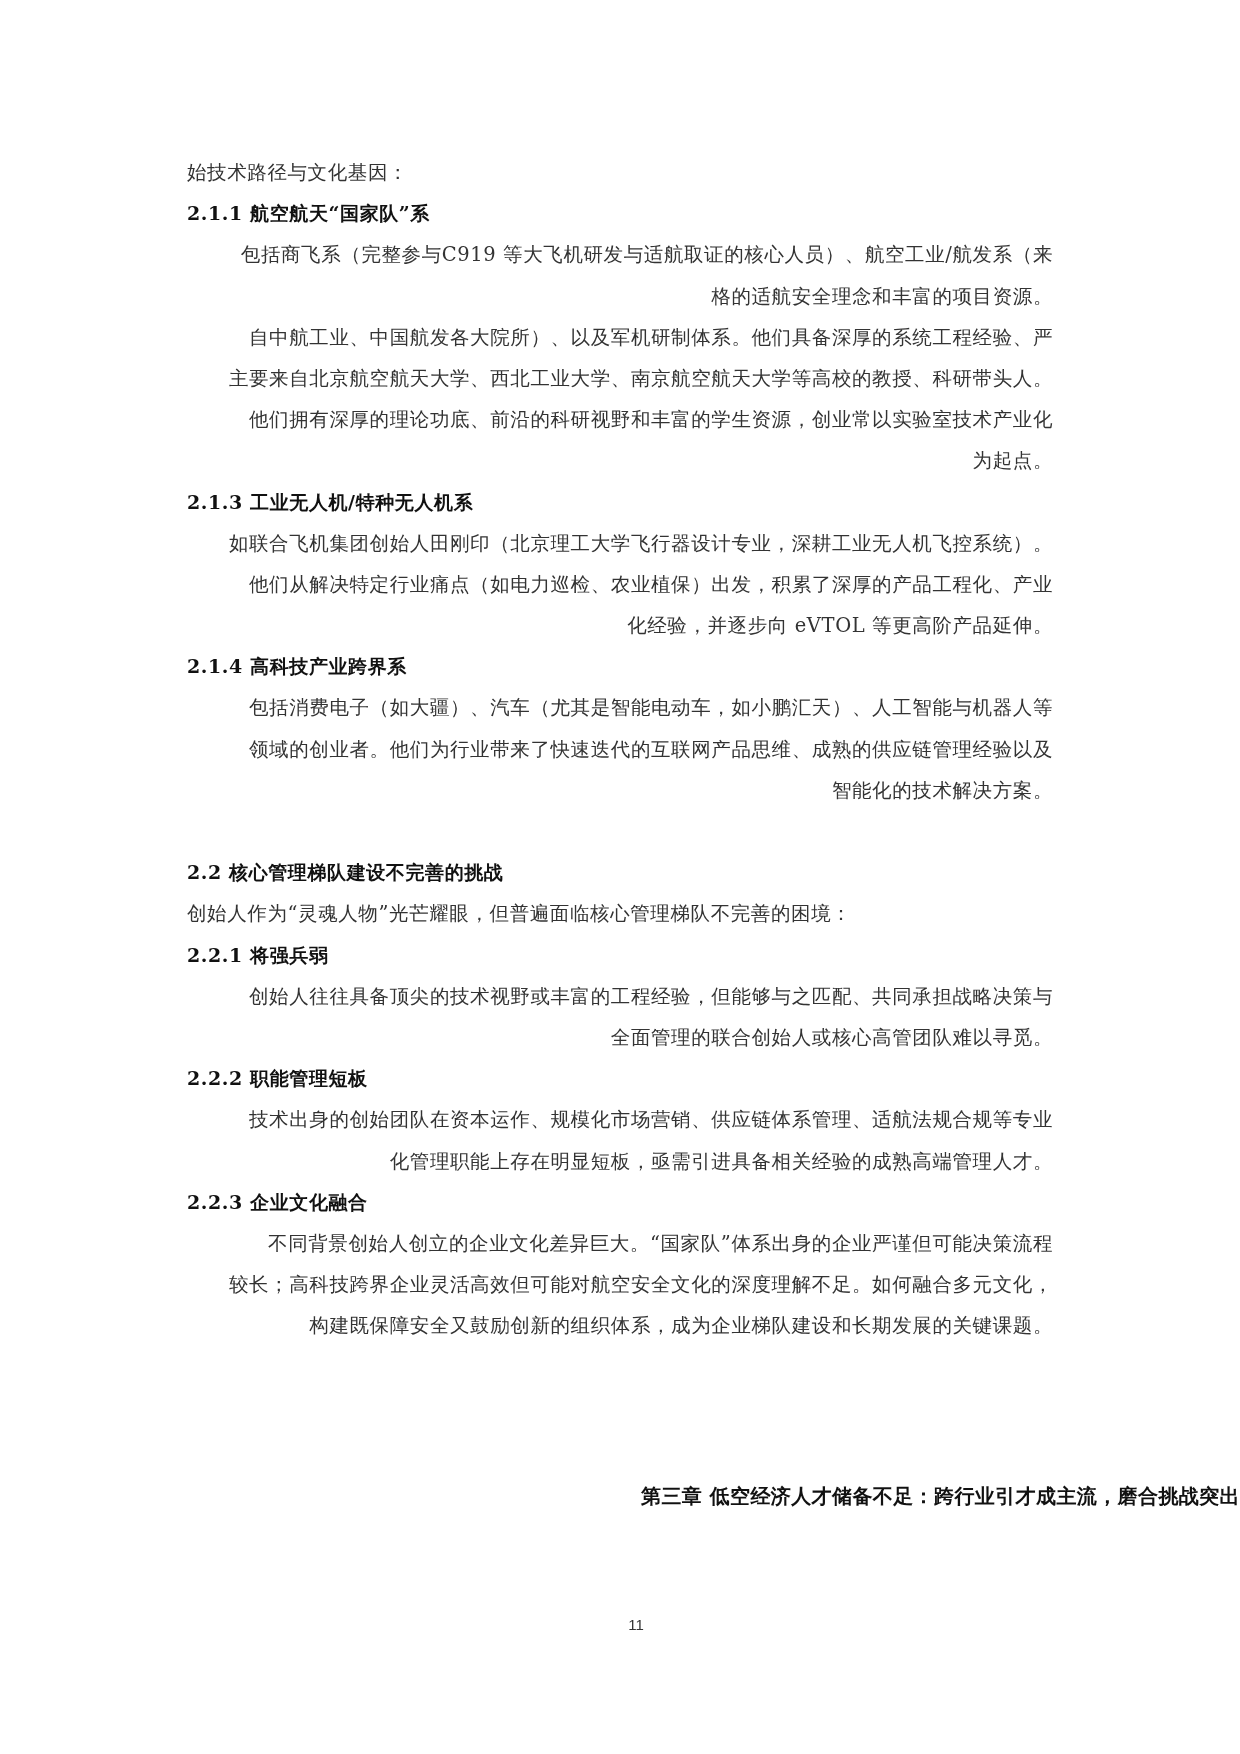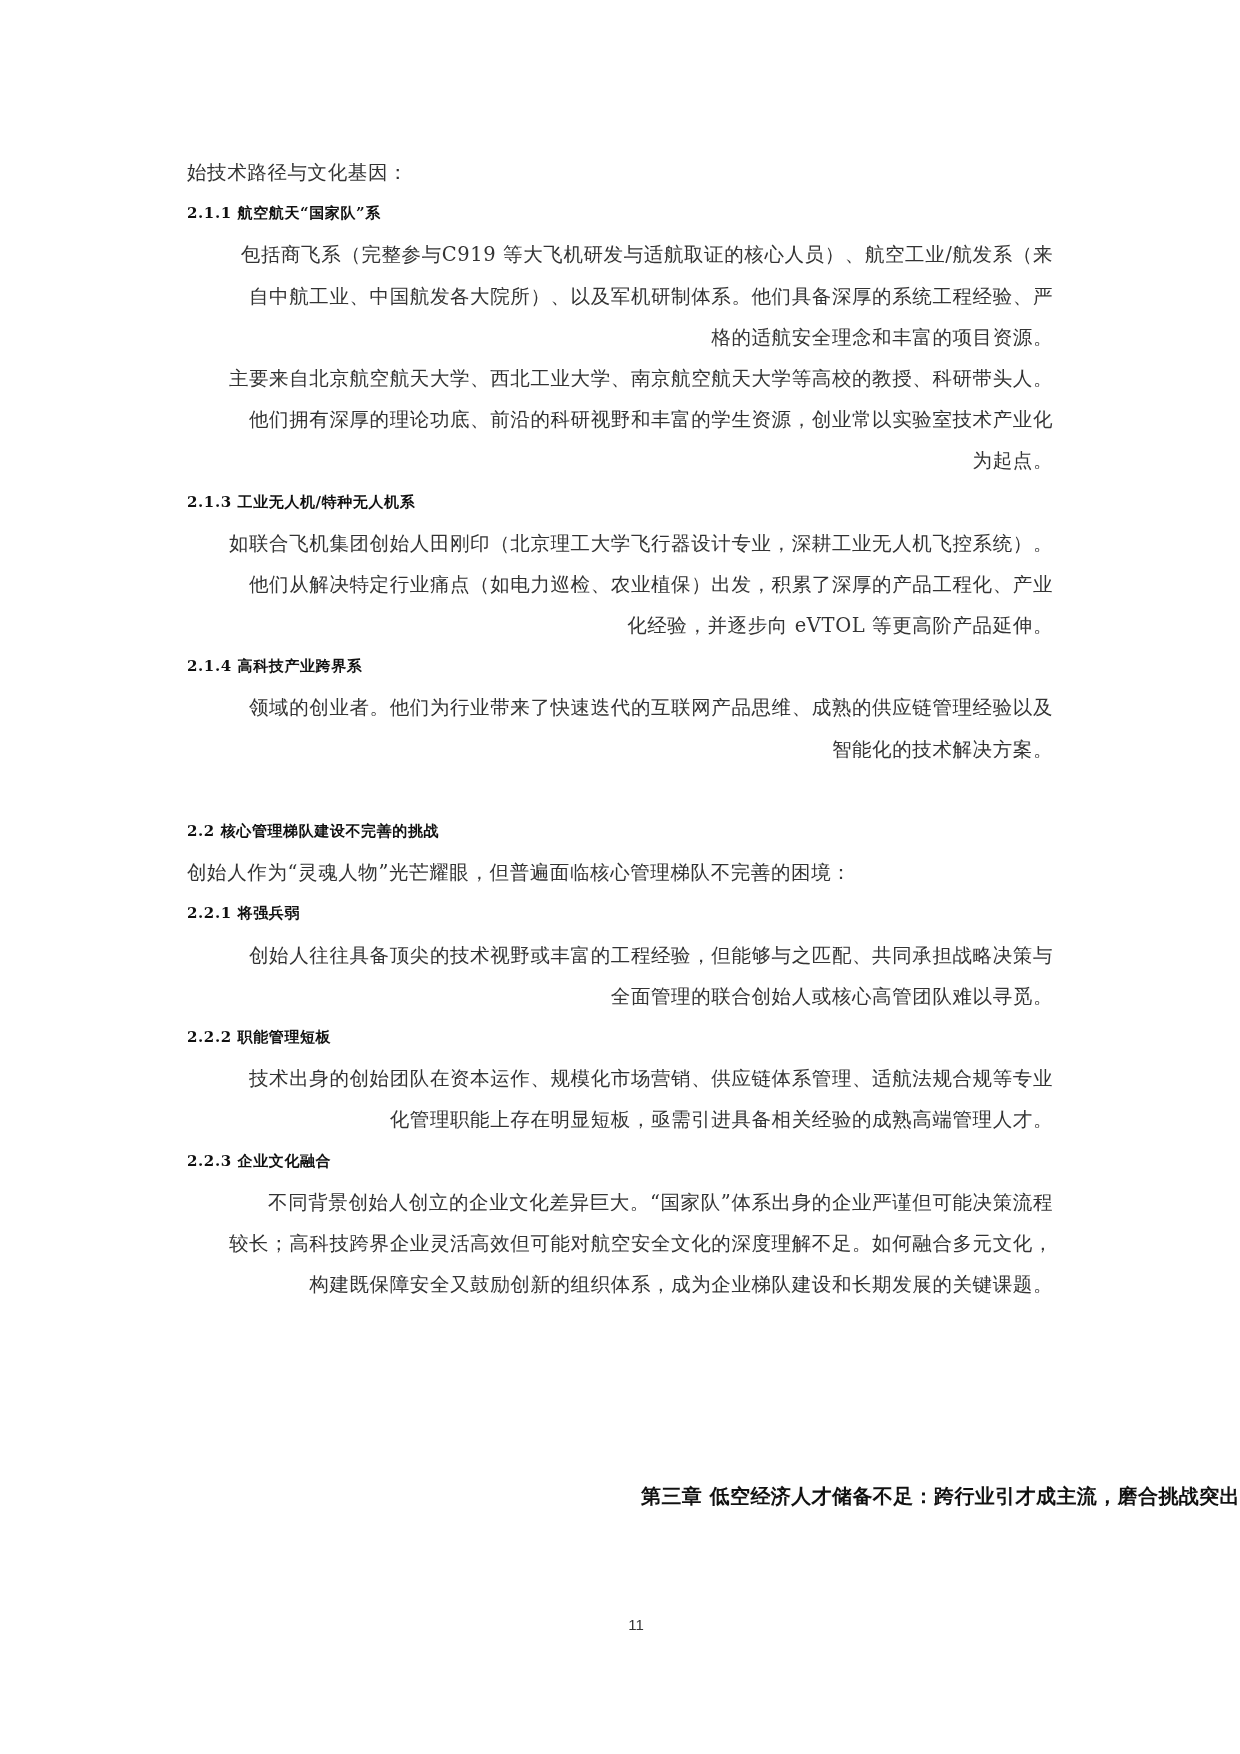--- a/index.html
+++ b/index.html
@@ -39,21 +39,21 @@
     .para {
       margin: 0;
       text-align: right;
     }
     .para .line {
       display: block;
     }
     .heading {
       font-weight: bold;
       color: #111111;
-      font-size: 15px;
+      font-size: 19px;
       line-height: 41.2px;
       height: 41.2px;
       white-space: nowrap;
       letter-spacing: 0.6px;
     }
     .gap {
       height: 41.2px;
     }
     .chapter {
       position: absolute;
@@ -83,39 +83,40 @@
 <body>
 
 <div class="page">
   <div class="column">
 
     <div class="line">始技术路径与文化基因：</div>
 
     <div class="heading">2.1.1 航空航天“国家队”系</div>
     <div class="para">
       <span class="line">包括商飞系（完整参与C919 等大飞机研发与适航取证的核心人员）、航空工业/航发系（来</span>
+      <span class="line">格的适航安全理念和丰富的项目资源。</span>
       <span class="line">自中航工业、中国航发各大院所）、以及军机研制体系。他们具备深厚的系统工程经验、严</span>
-      <span class="line">格的适航安全理念和丰富的项目资源。</span>
     </div>
 
     <div class="para">
       <span class="line">主要来自北京航空航天大学、西北工业大学、南京航空航天大学等高校的教授、科研带头人。</span>
       <span class="line">他们拥有深厚的理论功底、前沿的科研视野和丰富的学生资源，创业常以实验室技术产业化</span>
       <span class="line">为起点。</span>
     </div>
 
     <div class="heading">2.1.3 工业无人机/特种无人机系</div>
     <div class="para">
       <span class="line">如联合飞机集团创始人田刚印（北京理工大学飞行器设计专业，深耕工业无人机飞控系统）。</span>
       <span class="line">他们从解决特定行业痛点（如电力巡检、农业植保）出发，积累了深厚的产品工程化、产业</span>
       <span class="line">化经验，并逐步向 eVTOL 等更高阶产品延伸。</span>
     </div>
 
     <div class="heading">2.1.4 高科技产业跨界系</div>
     <div class="para">
+      <span class="line">包括消费电子（如大疆）、汽车（尤其是智能电动车，如小鹏汇天）、人工智能与机器人等</span>
       <span class="line">领域的创业者。他们为行业带来了快速迭代的互联网产品思维、成熟的供应链管理经验以及</span>
       <span class="line">智能化的技术解决方案。</span>
     </div>
 
     <div class="gap"></div>
 
     <div class="heading">2.2 核心管理梯队建设不完善的挑战</div>
     <div class="line">创始人作为“灵魂人物”光芒耀眼，但普遍面临核心管理梯队不完善的困境：</div>
 
     <div class="heading">2.2.1 将强兵弱</div>

